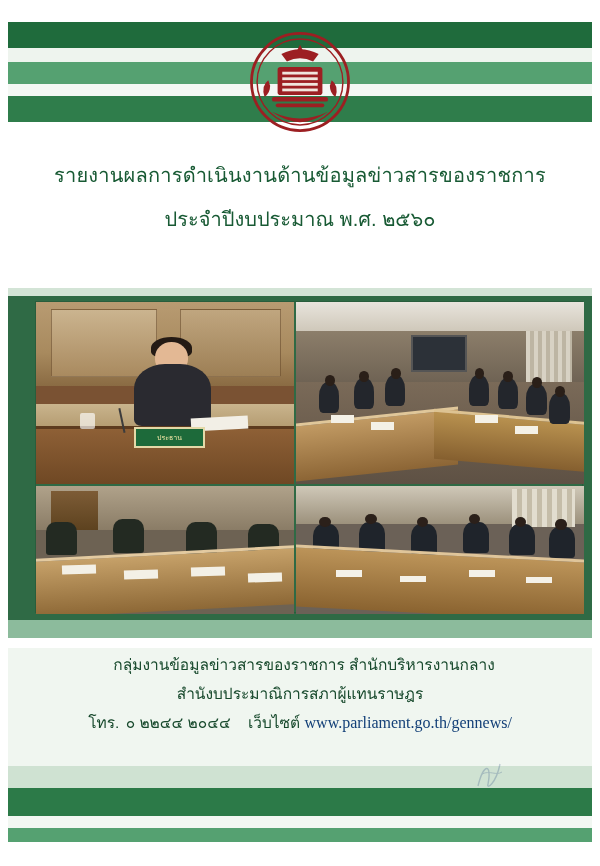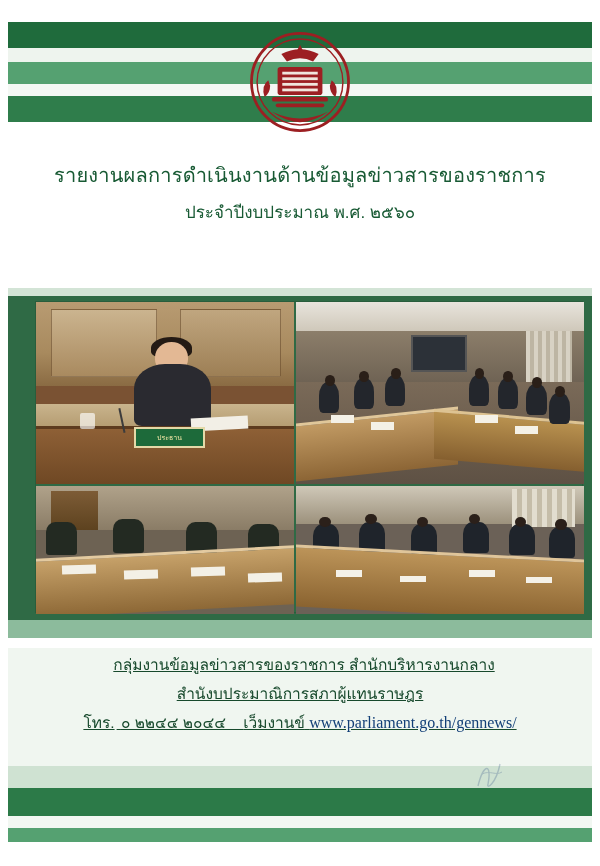--- a/index.html
+++ b/index.html
@@ -73,23 +73,23 @@
     color: #185a34;
     font-family: "Liberation Sans", "DejaVu Sans", sans-serif;
   }
   .title-line1 {
     font-size: 20px;
     letter-spacing: 0.2px;
     line-height: 34px;
     white-space: nowrap;
   }
   .title-line2 {
-    font-size: 17px;
+    font-size: 20px;
     line-height: 34px;
-    margin-top: 4px;
+    margin-top: 10px;
     white-space: nowrap;
   }
 
   
   .collage {
     position: absolute;
     left: 36px; top: 302px;
     width: 546px;
     height: 310px;
     display: grid;
@@ -276,21 +276,20 @@
 
   
   .footer {
     position: absolute;
     left: 0;
     top: 650px;
     width: 600px;
     text-align: center;
     color: #17492c;
     font-family: "Liberation Sans", "DejaVu Sans", sans-serif;
-    text-decoration: underline;
   }
   .footer .line {
     font-size: 15.5px;
     line-height: 29px;
     white-space: nowrap;
   }
   .footer .line.l1 { padding-left: 8px; }
   .footer .line.l3 .url {
     color: #123f77;
     font-family: "Liberation Serif", "DejaVu Serif", serif;
@@ -435,21 +434,21 @@
     </div>
   </div>
 
   <div class="footer">
     <div class="line l1">กลุ่มงานข้อมูลข่าวสารของราชการ  สำนักบริหารงานกลาง</div>
     <div class="line l2">สำนังบประมาณิการสภาผู้แทนราษฎร</div>
     <div class="line l3">
       <span class="tel-label">โทร.</span>
       <span>๐ ๒๒๔๔ ๒๐๔๔</span>
       &nbsp;&nbsp;
-      <span>เว็มงานข์</span>
+      <span>เว็บไซต์</span>
       <span class="url">www.parliament.go.th/gennews/</span>
     </div>
   </div>
 
   <svg class="scribble" viewBox="0 0 40 40">
     <path d="M8 32 C 14 8, 22 10, 18 30 C 16 36, 26 30, 30 10" fill="none" stroke="#3b5a8a" stroke-width="1.4"></path>
     <path d="M12 20 C 20 16, 26 22, 32 18" fill="none" stroke="#3b5a8a" stroke-width="1"></path>
   </svg>
 
 </div>

